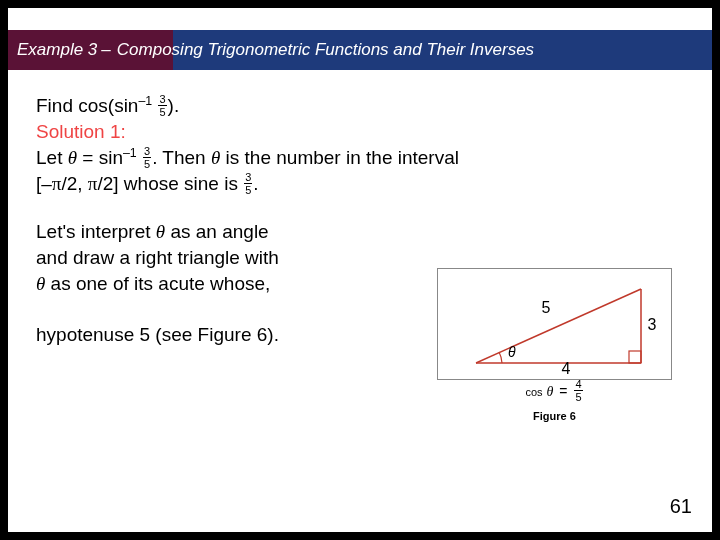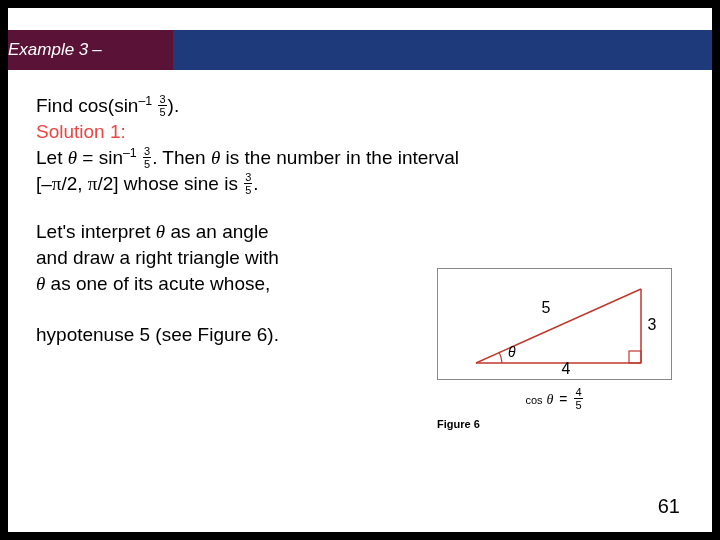--- a/index.html
+++ b/index.html
@@ -31,21 +31,21 @@
     position: absolute;
     top: 0;
     left: 0;
     width: 165px;
     height: 40px;
     background: #5a1236;
   }
   .header-text {
     position: absolute;
     top: 0;
-    left: 0;
+    left: 9px;
     width: 100%;
     height: 40px;
     display: flex;
     align-items: center;
     color: #fff;
     font-size: 17px;
   }
   .header-text .em { font-style: italic; margin-right: 4px; }
   .content {
     position: absolute;
@@ -82,53 +82,53 @@
     width: 235px;
   }
   .tri-wrap {
     border: 1px solid #888;
     padding: 6px 8px 4px 8px;
     background: #fff;
   }
   .tri-svg { display: block; }
   .caption {
     text-align: center;
-    margin-top: 8px;
     font-size: 14px;
   }
   .caption .cos { font-size: 11px; margin-right: 4px; }
   .caption .eq { margin: 0 2px; }
   .caption .frac { font-size: 11px; }
   .fig-label {
-    text-align: left;
+    text-align: center;
     font-size: 11px;
     font-weight: bold;
     margin-top: 6px;
     color: #000;
   }
   .page-num {
     position: absolute;
     bottom: 14px;
-    right: 32px;
+    right: 20px;
     font-size: 20px;
     color: #000;
   }
   
 </style>
 </head>
 <body>
 
 <div class="slide">
 
   <div class="header">
     <div class="header-left"></div>
     <div class="header-text">
       <span class="em">Example 3</span>
       <span>–</span>
       <span style="width:6px"></span>
+      <span class="em">Composing Trigonometric Functions and Their Inverses</span>
     </div>
   </div>
 
   <div class="content">
 
     <div class="para1">
       <span>Find cos(sin</span><span class="sup">–1</span><span> </span><span class="frac"><span class="n">3</span><span class="d">5</span></span><span>).</span>
     </div>
 
     <div class="para2">

